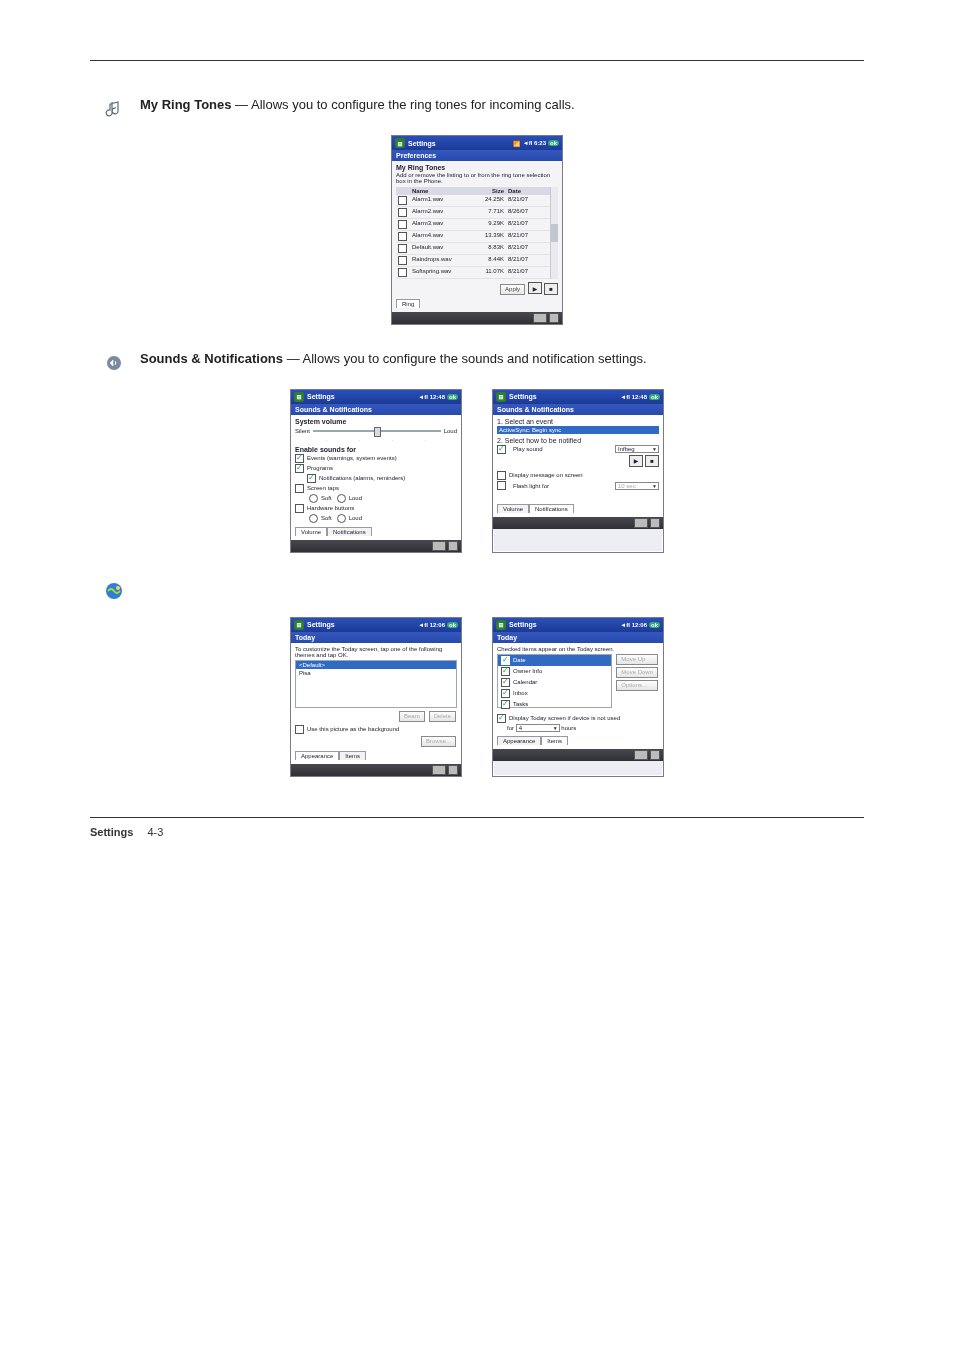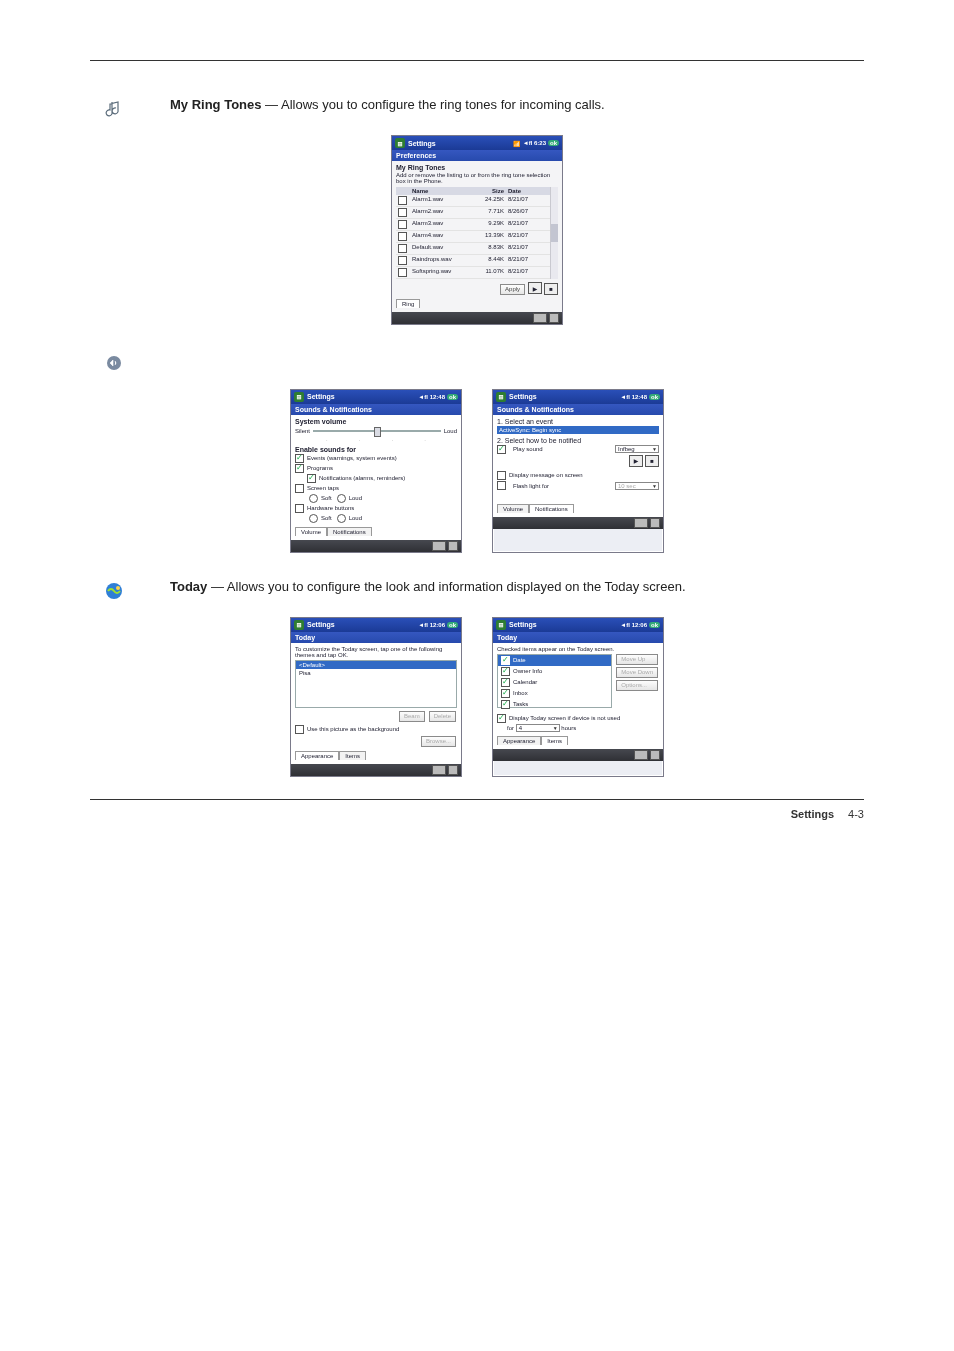--- a/index.html
+++ b/index.html
@@ -34,21 +34,20 @@
     flex: 0 0 24px;
     height: 24px;
     display: flex;
     align-items: center;
     justify-content: center;
   }
   .item .txt {
     flex: 1;
     font-size: 13px;
     line-height: 1.3;
-    margin-left: 30px;
   }
   .item .txt b { font-weight: bold; }
   .screens {
     display: flex;
     gap: 30px;
     justify-content: center;
     margin: 14px 0 10px 0;
   }
   .screens.single { justify-content: center; }
   
@@ -171,26 +170,25 @@
   }
   .slider .track { position:absolute; top:3px; left:0; right:0; height:2px; background:#9aa;}
   .slider .thumb { position:absolute; top:0; left:48%; width:5px; height:8px; background:#d9dbe3; border:1px solid #666;}
   .ticks { font-size:5px; color:#888; display:flex; justify-content:space-between;}
   .listbox {
     border:1px solid #9aa; background:#fff; font-size:6px;
   }
   .listbox .lh { background:#316ac5; color:#fff; padding:1px 3px;}
   .listbox .li { padding:1px 3px;}
   .footer {
-    margin-top: 22px;
+    margin-top: 40px;
     border-top: 1px solid #333;
     padding-top: 8px;
     font-size: 11px;
     color: #333;
-    text-align: right;
   }
   .footer b { font-weight: bold; }
   .footer .pnum { display:inline-block; margin-left:14px;}
 </style>
 </head>
 <body>
 
 <div class="page">
   <div class="rule"></div>
 
@@ -298,20 +296,23 @@
     </div>
   </div>
 
   <div class="item">
     <div class="icon">
       <svg width="20" height="20" viewBox="0 0 20 20">
           <circle cx="10" cy="10" r="7" fill="#7a8aa0"></circle>
           <path d="M6 10 L9 7 L9 13 Z M11 8 Q13 10 11 12" fill="#fff" stroke="#fff" stroke-width="0.6"></path>
         </svg>
     </div>
+    <div class="txt">
+      <b>Sounds &amp; Notifications</b> <span>— Allows you to configure the sounds and notification settings.</span>
+    </div>
   </div>
 
   <div class="screens">
 
     <div class="dev">
       <div class="titlebar">
         <div class="left">
             <span class="logo">⊞</span>
             <span>Settings</span>
           </div>
@@ -403,23 +404,20 @@
     </div>
   </div>
 
   <div class="item">
     <div class="icon">
       <svg width="20" height="20" viewBox="0 0 20 20">
           <circle cx="10" cy="10" r="8" fill="#2f7fd6"></circle>
           <path d="M4 10 Q7 6 10 10 Q13 14 16 10" stroke="#9fe030" stroke-width="2" fill="none"></path>
           <circle cx="14" cy="7" r="2" fill="#ffd54a"></circle>
         </svg>
-    </div>
-    <div class="txt">
-      <b>Today</b> <span>— Allows you to configure the look and information displayed on the Today screen.</span>
     </div>
   </div>
 
   <div class="screens">
 
     <div class="dev">
       <div class="titlebar">
         <div class="left">
             <span class="logo">⊞</span>
             <span>Settings</span>

